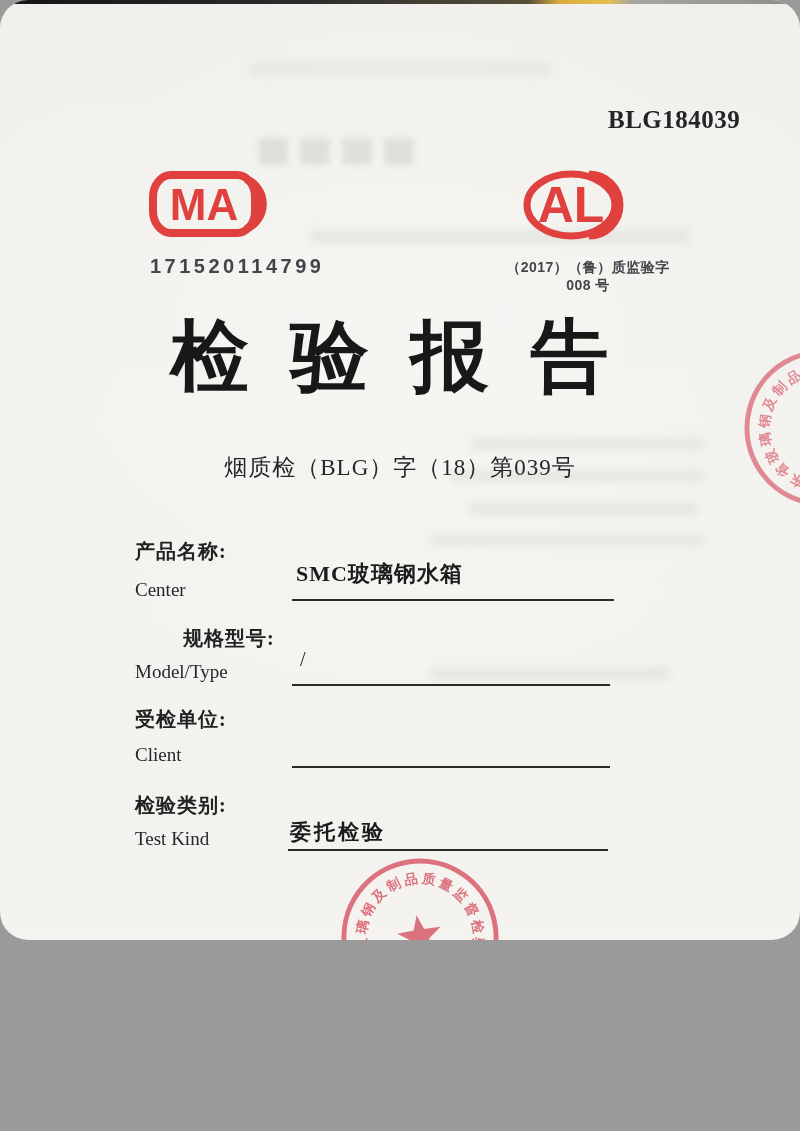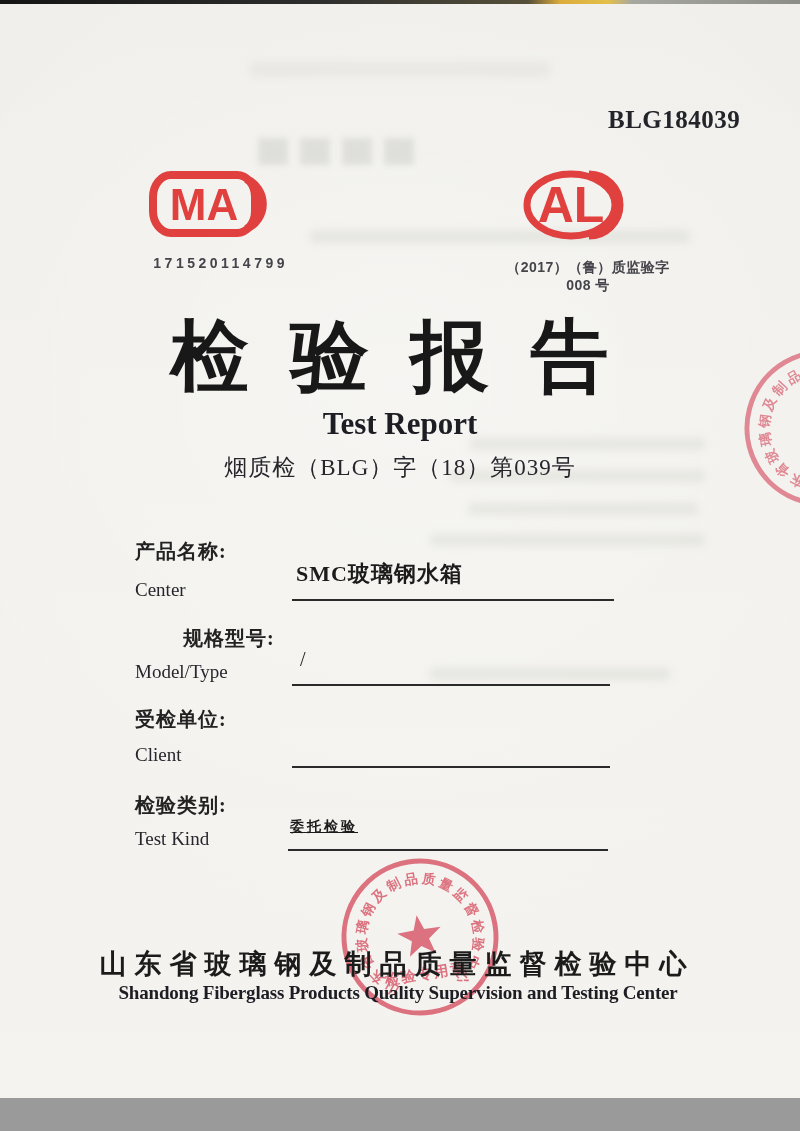--- a/index.html
+++ b/index.html
@@ -1,34 +1,35 @@
 <!DOCTYPE html>
 <html><head>
 <meta charset="utf-8">
 <style>
   html,body{margin:0;padding:0;background:#9a9a9a;}
   .page{
-    position:relative;width:800px;height:1098px;margin:0 auto;overflow:hidden;
+    position:relative;width:800px;height:940px;margin:0 auto;overflow:hidden;
     background:
       radial-gradient(ellipse 120% 80% at 50% 35%, rgba(255,255,255,.35), rgba(0,0,0,0) 70%),
       linear-gradient(180deg,#efeeea 0%,#f1f0ec 40%,#f4f3ef 100%);
     font-family:"Liberation Serif","DejaVu Serif",serif;
     color:#1e1e1e;
+    border-radius:28px;
   }
   .abs{position:absolute;}
   .top-strip{left:0;top:0;width:800px;height:4px;
     background:linear-gradient(90deg,#141414 0%,#2e2e2e 40%,#56503a 66%,#dcab3c 70%,#e3c04a 76%,#a7a7a1 79%,#8d8d88 100%);}
   
   .smudge{background:#d8d9d2;filter:blur(4px);opacity:.5;border-radius:3px;}
   .ghost-row{display:flex;gap:12px;}
   .ghost-row span{display:block;width:30px;height:27px;background:#cfd0ca;filter:blur(3px);opacity:.55;}
   
   .serial{font-weight:bold;font-size:25px;letter-spacing:.5px;color:#23232a;}
   .mark-caption{font-family:"Liberation Sans","DejaVu Sans",sans-serif;font-weight:bold;color:#44444a;}
-  .cma-num{font-size:14px;letter-spacing:3.5px;text-align:right;}
+  .cma-num{font-size:20px;letter-spacing:3.5px;text-align:right;}
   .cal-cap{font-size:14px;letter-spacing:.5px;text-align:center;}
   
   .title-cn{width:800px;text-align:center;font-family:"DejaVu Sans","Liberation Sans",sans-serif;
     font-weight:900;font-size:78px;letter-spacing:42px;text-indent:21px;color:#181818;white-space:nowrap;}
   .title-en{width:800px;text-align:center;font-weight:bold;font-size:31px;color:#1d1d24;}
   .report-no{width:800px;text-align:center;font-size:23px;color:#26262c;letter-spacing:1px;}
   
   .lbl-cn{left:135px;font-size:20px;font-weight:600;color:#222;letter-spacing:1px;}
   .lbl-en{left:135px;font-size:19px;color:#26262c;}
   .fval{font-weight:600;color:#1b1b1b;letter-spacing:1px;white-space:nowrap;}
@@ -71,40 +72,39 @@
   <div class="abs mark-caption cma-num" style="left:150px;top:255px;width:138px;">171520114799</div>
 
   <svg class="abs" style="left:522px;top:164px;" width="112" height="76" viewBox="0 0 112 76">
     <ellipse cx="49" cy="41" rx="44" ry="31" fill="none" stroke="#e0413f" stroke-width="7"></ellipse>
     <path d="M 67,10 A 31,31 0 0 1 67,72" fill="none" stroke="#e0413f" stroke-width="7"></path>
     <text x="49" y="58" text-anchor="middle" font-size="50" font-weight="800" fill="#e0413f" font-family="Liberation Sans, DejaVu Sans, sans-serif">AL</text>
   </svg>
   <div class="abs mark-caption cal-cap" style="left:493px;top:259px;width:190px;">（2017）（鲁）质监验字 008 号</div>
 
   <div class="abs title-cn" style="left:0;top:305px;">检验报告</div>
-  <div class="abs title-en" style="left:0;top:406px;">Test Report</div>
   <div class="abs report-no" style="left:0;top:452px;">烟质检（BLG）字（18）第039号</div>
 
   <div class="abs lbl-cn" style="top:538px;">产品名称:</div>
   <div class="abs lbl-en" style="top:579px;">Center</div>
   <div class="abs fval" style="left:296px;top:559px;font-size:22px;">SMC玻璃钢水箱</div>
   <div class="abs uline" style="left:292px;top:599px;width:322px;"></div>
 
   <div class="abs lbl-cn" style="top:625px;margin-left:48px;">规格型号:</div>
   <div class="abs lbl-en" style="top:661px;">Model/Type</div>
   <div class="abs fval" style="left:300px;top:648px;font-size:20px;font-weight:400;">/</div>
   <div class="abs uline" style="left:292px;top:684px;width:318px;"></div>
 
   <div class="abs lbl-cn" style="top:706px;">受检单位:</div>
   <div class="abs lbl-en" style="top:744px;">Client</div>
   <div class="abs uline" style="left:292px;top:766px;width:318px;"></div>
 
   <div class="abs lbl-cn" style="top:792px;">检验类别:</div>
   <div class="abs lbl-en" style="top:828px;">Test Kind</div>
-  <div class="abs fval" style="left:290px;top:818px;font-size:14px;letter-spacing:3px;text-decoration:underline;">委托检验</div>
+  <div class="abs fval" style="left:290px;top:818px;font-size:21px;letter-spacing:3px;">委托检验</div>
   <div class="abs uline" style="left:288px;top:849px;width:320px;"></div>
 
   <svg class="abs seal" style="left:335px;top:852px;transform:rotate(-9deg);opacity:.82;" width="170" height="170" viewBox="0 0 170 170">
     <circle cx="85" cy="85" r="76" fill="none" stroke="#e25a6e" stroke-width="5"></circle>
     <polygon points="85,63 90.3,77.7 106.9,78.2 93.7,87.8 98,103 85,94 72,103 76.3,87.8 63.1,78.2 79.7,77.7" fill="#e25a6e"></polygon>
     <g fill="#e25a6e" font-size="13.5" font-weight="bold">
         <text x="85" y="31" text-anchor="middle" transform="rotate(-142 85 85)">山</text>
         <text x="85" y="31" text-anchor="middle" transform="rotate(-124.25 85 85)">东</text>
         <text x="85" y="31" text-anchor="middle" transform="rotate(-106.5 85 85)">省</text>
         <text x="85" y="31" text-anchor="middle" transform="rotate(-88.75 85 85)">玻</text>

